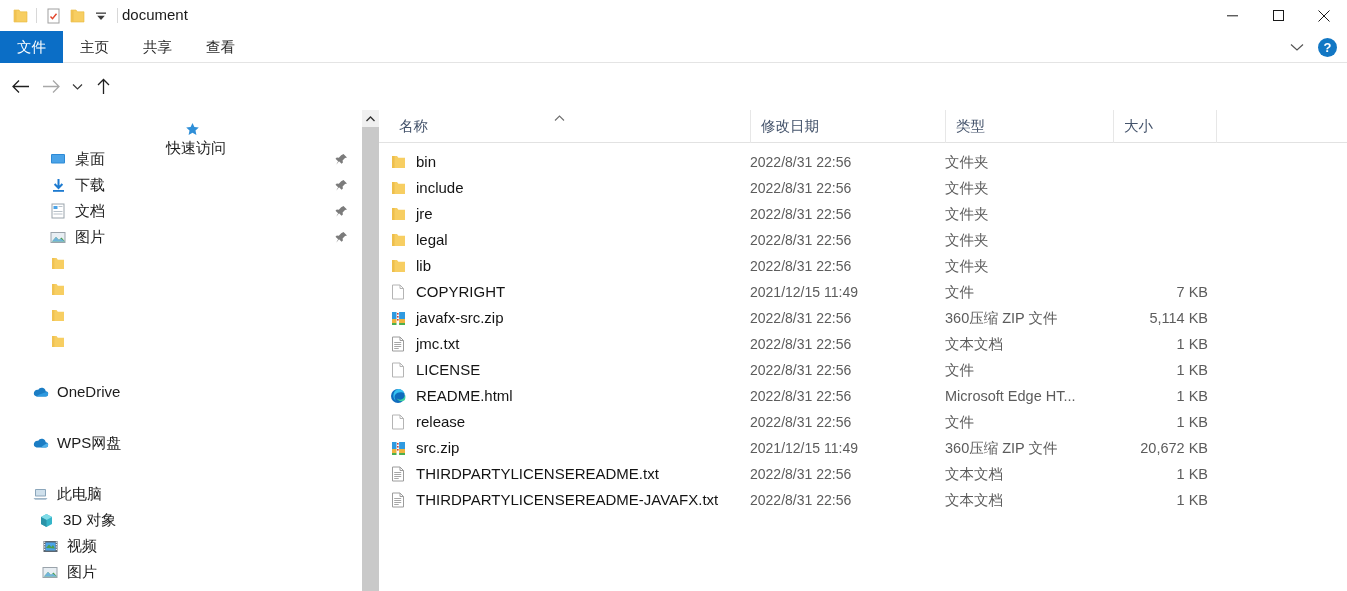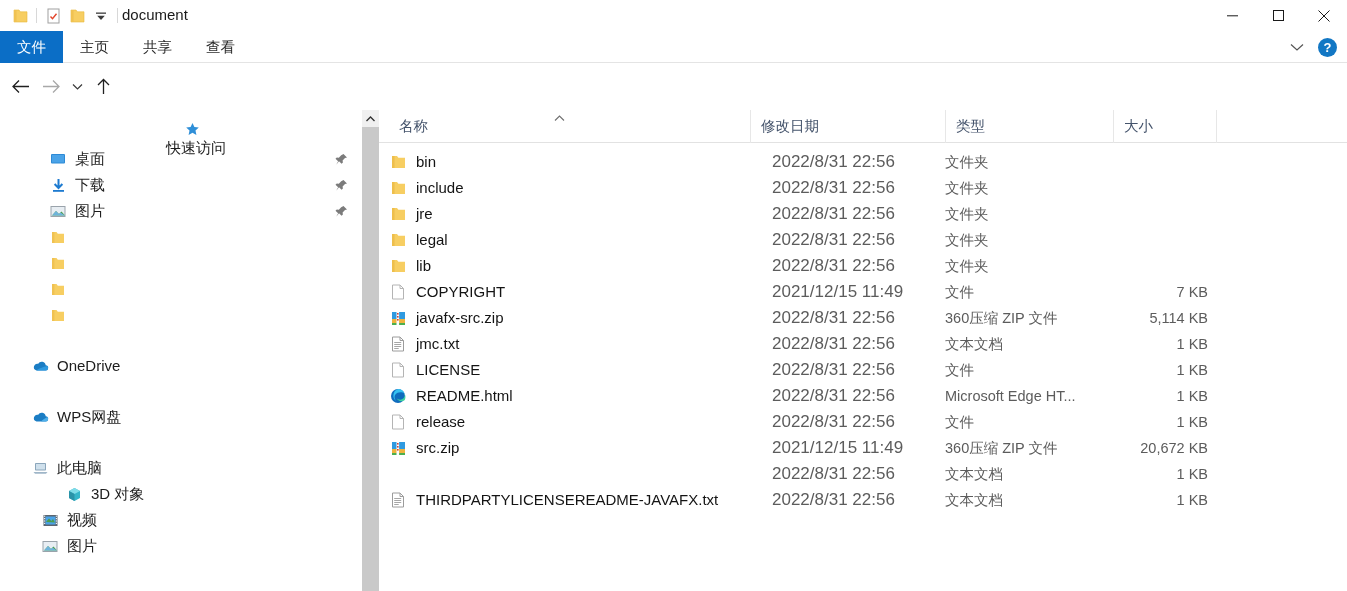--- a/index.html
+++ b/index.html
@@ -125,21 +125,21 @@
   .sort-caret { position:absolute; left:175px; top:3px; font-size:11px; color:#6f6f6f; line-height:10px; }
   .rows { position:relative; }
   .row { position:relative; height:26px; display:flex; align-items:center;padding-left:30px; }
   .cell-name {
     position:absolute; left:10px; display:flex; align-items:center;
     height:26px; white-space:nowrap;
   }
   .file-ico { width:18px; height:18px; margin-right:9px; display:flex; align-items:center; justify-content:center; flex:0 0 auto; }
   .name-txt { font-size:15px; color:#141414; line-height:20px; }
   .cell-date {
-    position:absolute; left:393px; font-size:17px; color:#5c5c5c;
+    position:absolute; left:371px; font-size:14px; color:#5c5c5c;
     line-height:20px; white-space:nowrap;
   }
   .cell-type {
     position:absolute; left:566px; font-size:14.5px; color:#5c5c5c;
     line-height:20px; white-space:nowrap;
   }
   .cell-size {
     position:absolute; left:669px; width:160px; text-align:right;
     font-size:14.5px; color:#5c5c5c; line-height:20px; white-space:nowrap;
   }
@@ -319,20 +319,37 @@
           </svg>
       </span>
       <span class="sb-label">下载</span>
       <span class="sb-pin">
         <svg width="13" height="13" viewBox="0 0 13 13">
             <path d="M8.5 1l3.5 3.5-2 .6-2.4 2.4.3 2-1.3 1.3-2.6-2.6L1.2 11.8 3.1 8.3.5 5.7 1.8 4.4l2 .3L6.2 2.3z" fill="#7b7b7b"></path>
           </svg>
       </span>
     </div>
 
+    <div class="sb-item">
+      <span class="sb-ico">
+        <svg width="14" height="16" viewBox="0 0 14 16">
+            <rect x="1" y="1" width="12" height="14" fill="#fff" stroke="#9aa3ab" stroke-width="1"></rect>
+            <rect x="2.5" y="3" width="4" height="3" fill="#4aa3e8"></rect>
+            <rect x="7.5" y="3" width="4" height="1" fill="#b9c2ca"></rect>
+            <rect x="2.5" y="8" width="9" height="1" fill="#b9c2ca"></rect>
+            <rect x="2.5" y="10.5" width="9" height="1" fill="#b9c2ca"></rect>
+          </svg>
+      </span>
+      <span class="sb-label">文档</span>
+      <span class="sb-pin">
+        <svg width="13" height="13" viewBox="0 0 13 13">
+            <path d="M8.5 1l3.5 3.5-2 .6-2.4 2.4.3 2-1.3 1.3-2.6-2.6L1.2 11.8 3.1 8.3.5 5.7 1.8 4.4l2 .3L6.2 2.3z" fill="#7b7b7b"></path>
+          </svg>
+      </span>
+    </div>
 
     <div class="sb-item">
       <span class="sb-ico">
         <svg width="16" height="13" viewBox="0 0 16 13">
             <rect x="1" y="1.5" width="14" height="10" fill="#e8eef3" stroke="#9aa3ab" stroke-width="1"></rect>
             <path d="M2 10.5l4-4.5 3 3 2.5-2.5 3.5 4z" fill="#4d9e4d"></path>
             <path d="M2 10.5l4-4.5 3 3 1.5-1.5 4.5 3z" fill="#6fb3dc"></path>
           </svg>
       </span>
       <span class="sb-label">图片</span>
@@ -410,21 +427,21 @@
       <span class="sb-ico">
         <svg width="17" height="14" viewBox="0 0 17 14">
             <rect x="3" y="2" width="11" height="7.5" rx="0.8" fill="#8ba6bb"></rect>
             <rect x="4" y="3" width="9" height="5.5" fill="#cfe0ec"></rect>
             <path d="M1.5 11h14l-1.5 1.8H3z" fill="#9fb6c8"></path>
           </svg>
       </span>
       <span class="sb-label">此电脑</span>
     </div>
 
-    <div class="sb-item" style="padding-left:64px;">
+    <div class="sb-item" style="padding-left:36px;">
       <span class="sb-ico">
         <svg width="15" height="15" viewBox="0 0 15 15">
             <path d="M7.5 1l5.5 3v7l-5.5 3L2 11V4z" fill="#36b5c9"></path>
             <path d="M7.5 1L13 4l-5.5 3L2 4z" fill="#7fdce8"></path>
             <path d="M7.5 7v7L2 11V4z" fill="#2a93a8"></path>
           </svg>
       </span>
       <span class="sb-label">3D 对象</span>
     </div>
 
@@ -685,42 +702,57 @@
               </svg>
           </span>
           <span class="name-txt">src.zip</span>
         </span>
         <span class="cell-date">2021/12/15 11:49</span>
         <span class="cell-type">360压缩 ZIP 文件</span>
         <span class="cell-size">20,672 KB</span>
       </div>
 
       <div class="row">
-        <span class="cell-date">2022/8/31 22:56</span>
-        <span class="cell-type">文本文档</span>
-        <span class="cell-size">1 KB</span>
-      </div>
-
-      <div class="row">
         <span class="cell-name">
           <span class="file-ico">
             <svg width="14" height="16" viewBox="0 0 14 16">
                 <path d="M1.5 1h7.5l3.5 3.5V15h-11z" fill="#fff" stroke="#9c9c9c" stroke-width="1"></path>
                 <path d="M9 1v3.5h3.5" fill="none" stroke="#9c9c9c" stroke-width="1"></path>
                 <g fill="#9c9c9c">
                   <rect x="3.2" y="6" width="7" height="0.9"></rect>
                   <rect x="3.2" y="8" width="7" height="0.9"></rect>
                   <rect x="3.2" y="10" width="7" height="0.9"></rect>
                   <rect x="3.2" y="12" width="4.5" height="0.9"></rect>
                 </g>
               </svg>
           </span>
-          <span class="name-txt">THIRDPARTYLICENSEREADME-JAVAFX.txt</span>
+          <span class="name-txt">THIRDPARTYLICENSEREADME.txt</span>
         </span>
         <span class="cell-date">2022/8/31 22:56</span>
         <span class="cell-type">文本文档</span>
         <span class="cell-size">1 KB</span>
       </div>
 
+      <div class="row">
+        <span class="cell-name">
+          <span class="file-ico">
+            <svg width="14" height="16" viewBox="0 0 14 16">
+                <path d="M1.5 1h7.5l3.5 3.5V15h-11z" fill="#fff" stroke="#9c9c9c" stroke-width="1"></path>
+                <path d="M9 1v3.5h3.5" fill="none" stroke="#9c9c9c" stroke-width="1"></path>
+                <g fill="#9c9c9c">
+                  <rect x="3.2" y="6" width="7" height="0.9"></rect>
+                  <rect x="3.2" y="8" width="7" height="0.9"></rect>
+                  <rect x="3.2" y="10" width="7" height="0.9"></rect>
+                  <rect x="3.2" y="12" width="4.5" height="0.9"></rect>
+                </g>
+              </svg>
+          </span>
+          <span class="name-txt">THIRDPARTYLICENSEREADME-JAVAFX.txt</span>
+        </span>
+        <span class="cell-date">2022/8/31 22:56</span>
+        <span class="cell-type">文本文档</span>
+        <span class="cell-size">1 KB</span>
+      </div>
+
     </div>
   </div>
 
 </div>
 
 </body></html>

